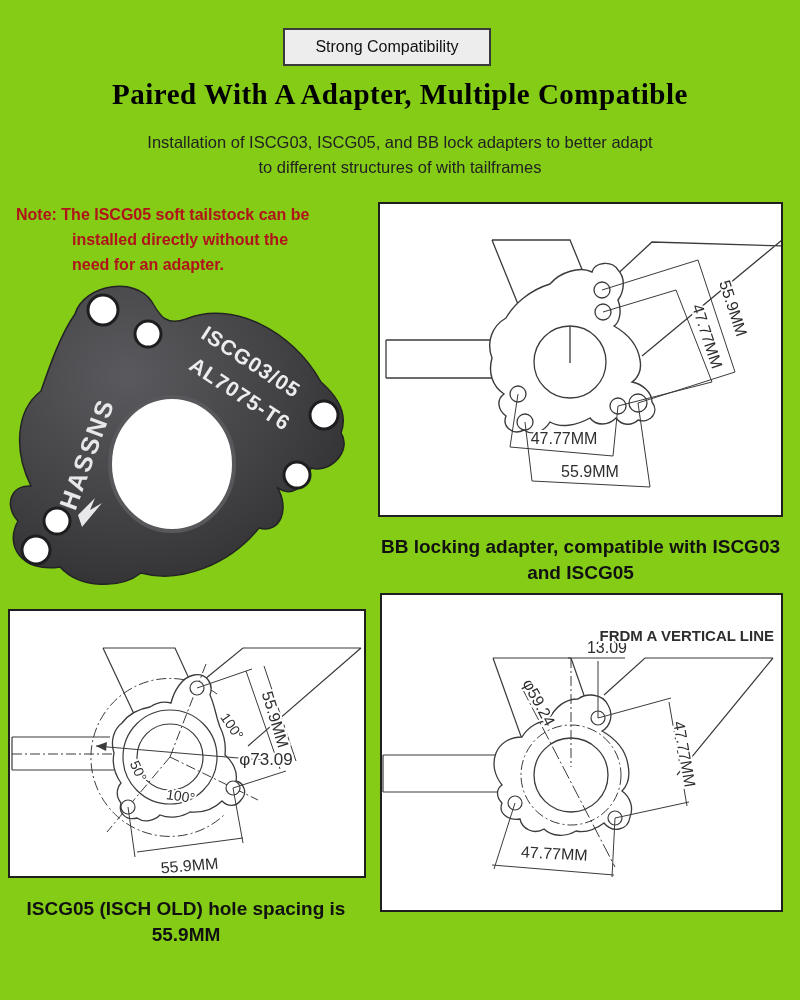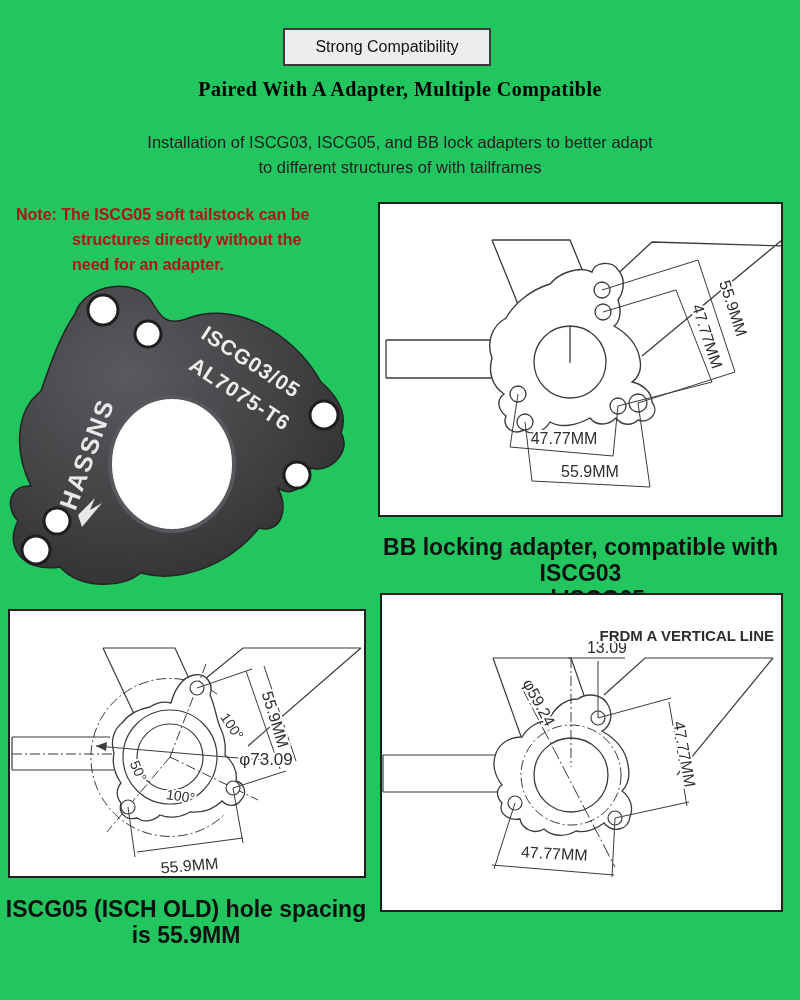--- a/index.html
+++ b/index.html
@@ -1,38 +1,38 @@
 <!DOCTYPE html>
 <html><head>
 <meta charset="utf-8">
 <style>
   html,body{margin:0;padding:0;background:#fff;}
-  #page{position:relative;width:800px;height:1000px;background:#22c55e;overflow:hidden;
+  #page{position:relative;width:800px;height:1000px;background:#84cc16;overflow:hidden;
         font-family:"Liberation Sans",sans-serif;color:#1a1a1a;}
   .abs{position:absolute;}
   
   .badge{left:283px;top:28px;width:204px;height:34px;background:#ededed;
          border:2px solid #3a3a3a;display:flex;align-items:center;justify-content:center;
          font-size:16px;color:#111;}
   
   .heading{left:0;top:78px;width:800px;text-align:center;
-           font-family:"Liberation Serif",serif;font-weight:bold;font-size:20px;
+           font-family:"Liberation Serif",serif;font-weight:bold;font-size:29px;
            letter-spacing:.5px;color:#000;}
   .subtitle{left:0;top:130px;width:800px;text-align:center;font-size:16.5px;
             line-height:25px;color:#222;}
   
   .note{left:16px;top:202px;width:332px;font-size:16px;font-weight:bold;
         color:#b0131a;line-height:25px;}
   .note .ind{padding-left:56px;}
   
   .dbox{border:2px solid #1f1f1f;background:#fff;}
   .box-bb{left:378px;top:202px;width:401px;height:311px;}
   .box-05{left:8px;top:609px;width:354px;height:265px;}
   .box-03{left:380px;top:593px;width:399px;height:315px;}
-  .caption{font-size:23px;font-weight:600;color:#111;text-align:center;line-height:26px;}
+  .caption{font-size:19px;font-weight:600;color:#111;text-align:center;line-height:26px;}
   .cap-bb{left:378px;top:534px;width:405px;}
   .cap-05{left:4px;top:896px;width:364px;}
   .cap-03{left:383px;top:928px;width:410px;}
   svg text{font-family:"Liberation Sans",sans-serif;fill:#2e2e2e;}
   .dimtxt{font-size:16px;}
   .dimtxt-s{font-size:14px;}
   .knock{paint-order:stroke;stroke:#fff;stroke-width:4px;}
 </style>
 </head>
 <body>
@@ -45,21 +45,21 @@
 
   <div class="abs heading">Paired With A Adapter,  Multiple Compatible</div>
 
   <div class="abs subtitle">
     <div>Installation of ISCG03, ISCG05, and BB lock adapters to better adapt</div>
     <div>to different structures of with tailframes</div>
   </div>
 
   <div class="abs note">
     <div>Note: The ISCG05 soft tailstock can be</div>
-    <div class="ind">structures directly without the</div>
+    <div class="ind">installed directly without the</div>
     <div class="ind">need for an adapter.</div>
   </div>
 
   <svg class="abs" style="left:0;top:272px" width="372" height="334" viewBox="0 0 372 334">
     <defs>
       <radialGradient id="plateG" cx="35%" cy="30%" r="85%">
         <stop offset="0%" stop-color="#5a5a5e"></stop>
         <stop offset="55%" stop-color="#424245"></stop>
         <stop offset="100%" stop-color="#2c2c2e"></stop>
       </radialGradient>

